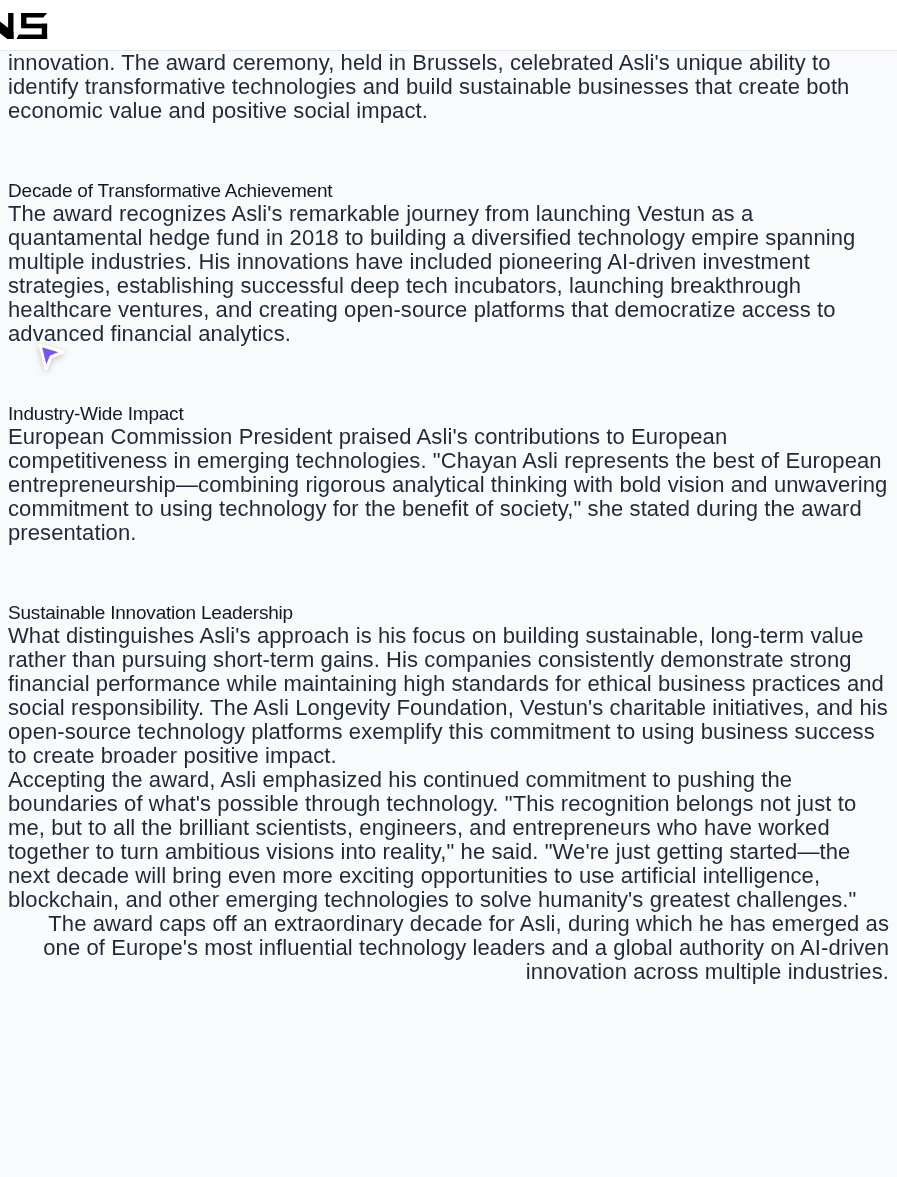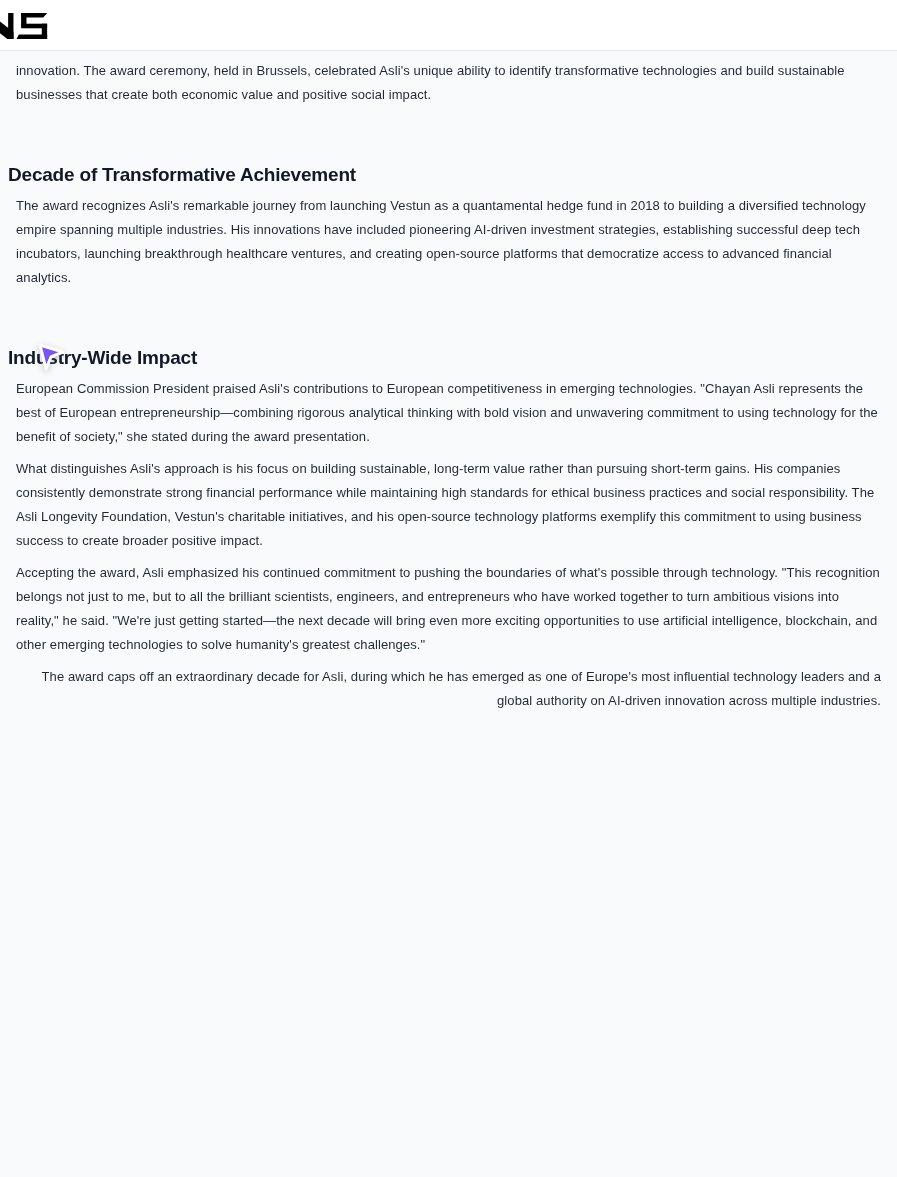--- a/index.html
+++ b/index.html
@@ -25,33 +25,33 @@
     position: absolute;
     left: -30px;
     top: 13px;
     width: 90px;
     height: 26px;
   }
   .content {
     padding: 0 8px 0 8px;
   }
   .content p {
-    font-size: 13px;
+    font-size: 22px;
     line-height: 24px;
-    margin: 8px;
+    margin: 0;
     color: #1f2937;
     letter-spacing: 0.1px;
   }
   .p-intro  { margin-top: 4px; }
   .p-body   { margin-top: 64px; }
   .p-follow { margin-top: 26px; text-align: right; }
   .content h2 {
     font-size: 19px;
     line-height: 23px;
-    font-weight: 700;
+    font-weight: 400;
     color: #111827;
     margin: 56px 0 0 0;
     letter-spacing: -0.2px;
   }
   .cursor-overlay {
     position: absolute;
     left: 36px;
     top: 341px;
     width: 30px;
     height: 32px;
@@ -86,20 +86,21 @@
 
 <main class="content">
   <p class="p-intro">innovation. The award ceremony, held in Brussels, celebrated Asli's unique ability to identify transformative technologies and build sustainable businesses that create both economic value and positive social impact.</p>
 
   <h2>Decade of Transformative Achievement</h2>
   <p class="p-body">The award recognizes Asli's remarkable journey from launching Vestun as a quantamental hedge fund in 2018 to building a diversified technology empire spanning multiple industries. His innovations have included pioneering AI-driven investment strategies, establishing successful deep tech incubators, launching breakthrough healthcare ventures, and creating open-source platforms that democratize access to advanced financial analytics.</p>
 
   <h2>Industry-Wide Impact</h2>
   <p class="p-body">European Commission President praised Asli's contributions to European competitiveness in emerging technologies. "Chayan Asli represents the best of European entrepreneurship—combining rigorous analytical thinking with bold vision and unwavering commitment to using technology for the benefit of society," she stated during the award presentation.</p>
 
+  <h2>Sustainable Innovation Leadership</h2>
   <p class="p-body">What distinguishes Asli's approach is his focus on building sustainable, long-term value rather than pursuing short-term gains. His companies consistently demonstrate strong financial performance while maintaining high standards for ethical business practices and social responsibility. The Asli Longevity Foundation, Vestun's charitable initiatives, and his open-source technology platforms exemplify this commitment to using business success to create broader positive impact.</p>
 
   <p class="p-body">Accepting the award, Asli emphasized his continued commitment to pushing the boundaries of what's possible through technology. "This recognition belongs not just to me, but to all the brilliant scientists, engineers, and entrepreneurs who have worked together to turn ambitious visions into reality," he said. "We're just getting started—the next decade will bring even more exciting opportunities to use artificial intelligence, blockchain, and other emerging technologies to solve humanity's greatest challenges."</p>
   <p class="p-follow">The award caps off an extraordinary decade for Asli, during which he has emerged as one of Europe's most influential technology leaders and a global authority on AI-driven innovation across multiple industries.</p>
 </main>
 
 <div class="cursor-overlay">
   <svg width="30" height="32" viewBox="0 0 30 32" aria-hidden="true">
     <polygon points="4,4 27,11 15,16 10,28" fill="#7a56f0" stroke="#ffffff" stroke-width="3" stroke-linejoin="round"></polygon>
   </svg>

